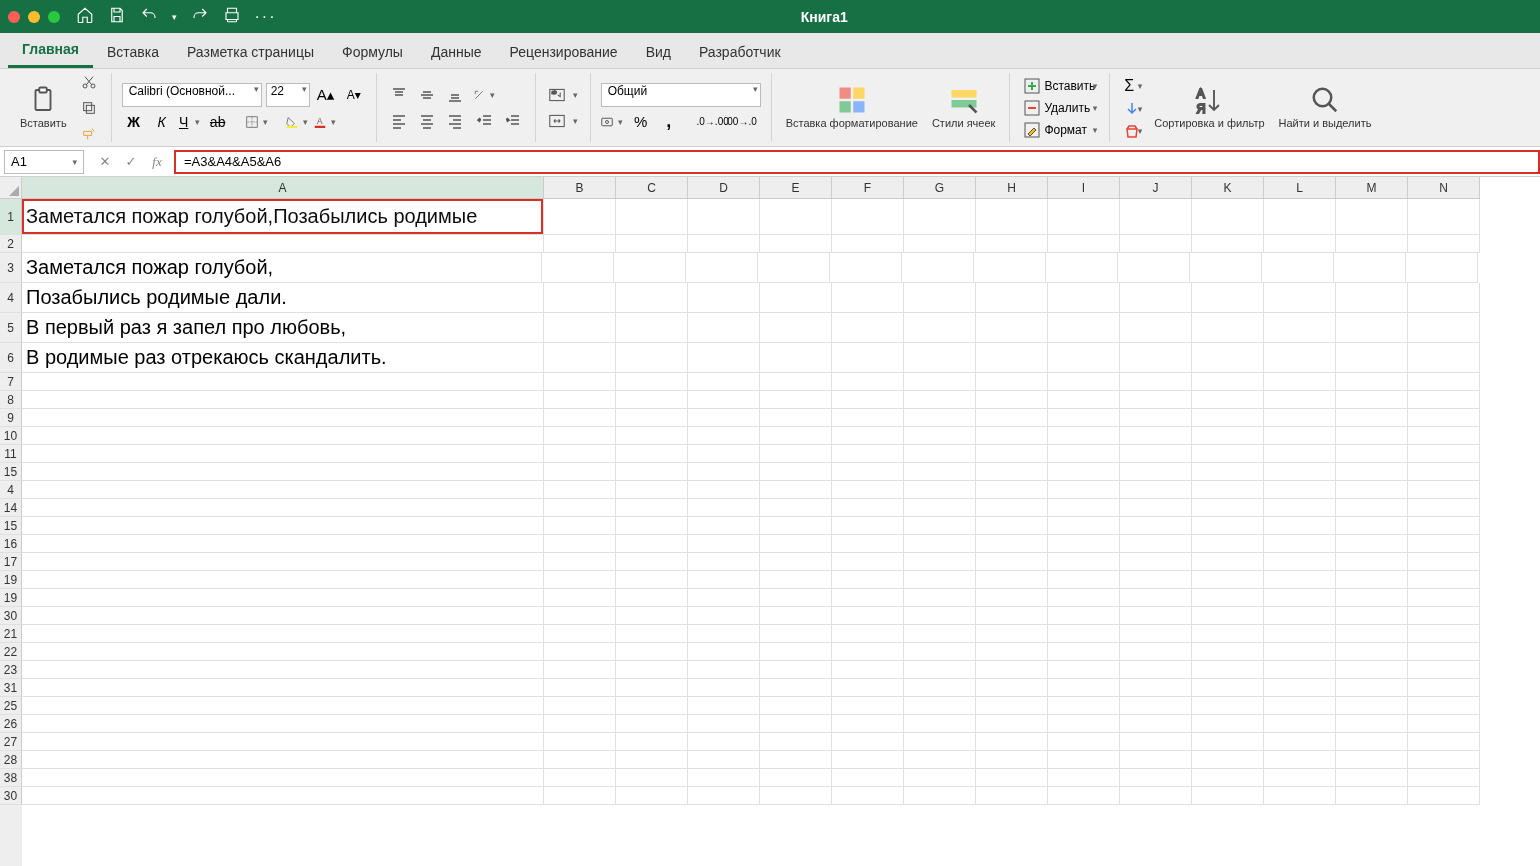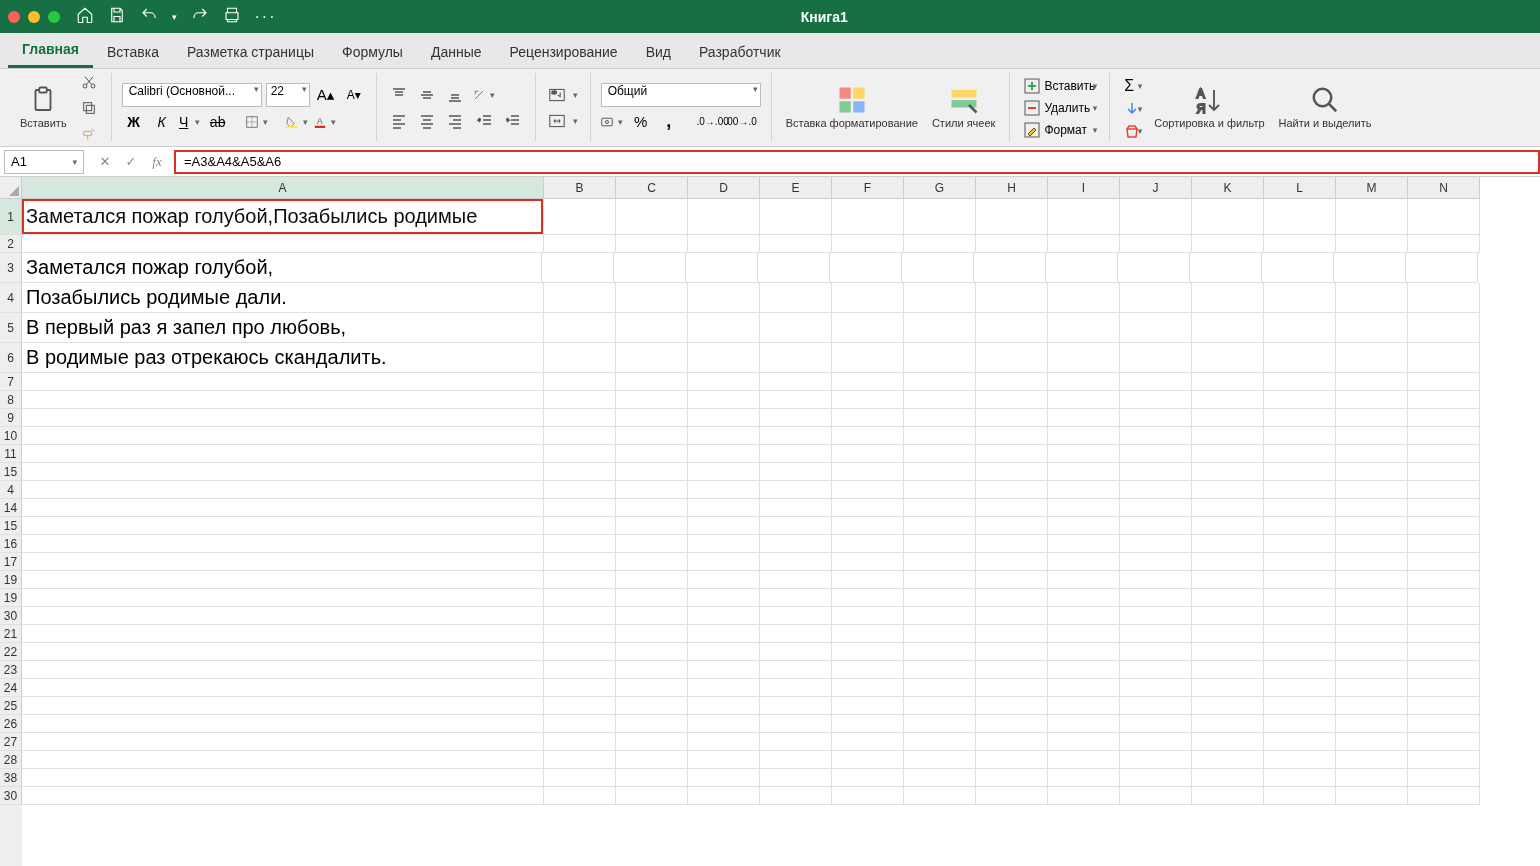--- a/index.html
+++ b/index.html
@@ -407,21 +407,21 @@
           <div class="rowhead" style="height: 18px;">14</div>
           <div class="rowhead" style="height: 18px;">15</div>
           <div class="rowhead" style="height: 18px;">16</div>
           <div class="rowhead" style="height: 18px;">17</div>
           <div class="rowhead" style="height: 18px;">19</div>
           <div class="rowhead" style="height: 18px;">19</div>
           <div class="rowhead" style="height: 18px;">30</div>
           <div class="rowhead" style="height: 18px;">21</div>
           <div class="rowhead" style="height: 18px;">22</div>
           <div class="rowhead" style="height: 18px;">23</div>
-          <div class="rowhead" style="height: 18px;">24</div>
+          <div class="rowhead" style="height: 18px;">31</div>
           <div class="rowhead" style="height: 18px;">25</div>
           <div class="rowhead" style="height: 18px;">26</div>
           <div class="rowhead" style="height: 18px;">27</div>
           <div class="rowhead" style="height: 18px;">28</div>
           <div class="rowhead" style="height: 18px;">38</div>
           <div class="rowhead" style="height: 18px;">30</div>
         </div>
       <div class="grid">
           <div class="gridrow">
             <div class="cell ov" style="width: 522px; height: 36px;">Заметался пожар голубой,Позабылись родимые</div>

